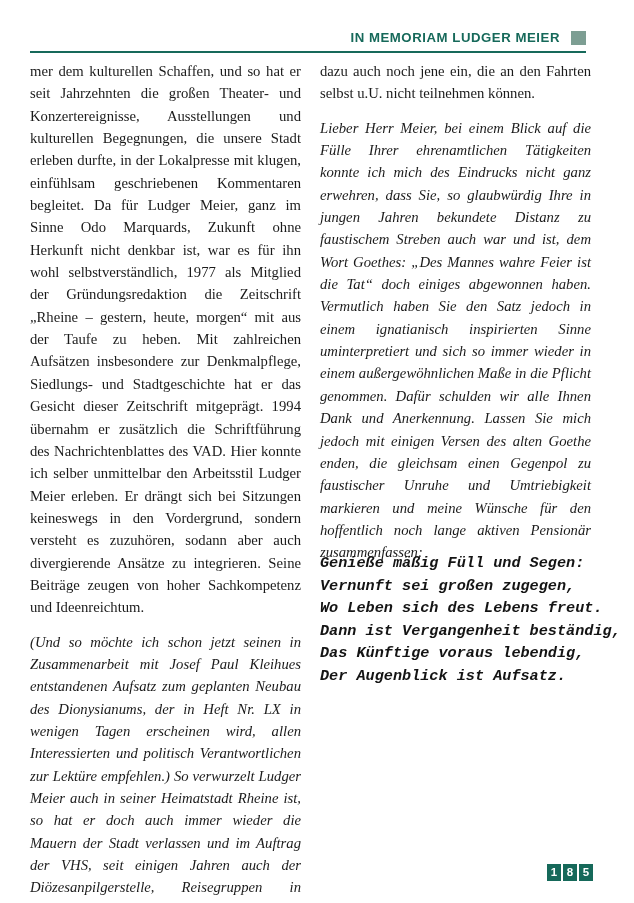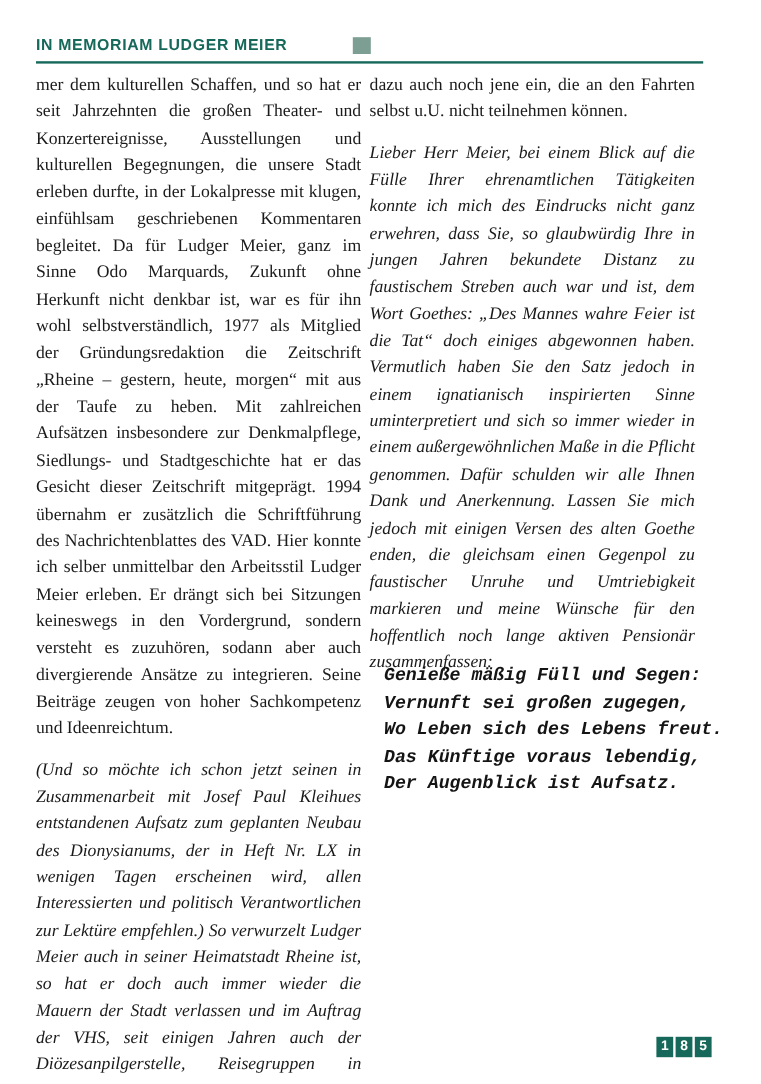--- a/index.html
+++ b/index.html
@@ -25,21 +25,21 @@
 
   
   .running-head {
     position: absolute;
     left: 30px;
     top: 27px;
     width: 556px;
     height: 21px;
     display: flex;
     align-items: center;
-    gap: 43px;
+    justify-content: flex-end;
   }
   .running-head-title {
     font-family: "Liberation Sans", sans-serif;
     font-weight: bold;
     font-size: 13.2px;
     letter-spacing: 0.55px;
     color: #16695a;
     white-space: nowrap;
     line-height: 1;
   }
@@ -64,21 +64,21 @@
     position: absolute;
     top: 60px;
     width: 271px;
     font-size: 14.7px;
     line-height: 22.35px;
     text-align: justify;
     text-justify: inter-word;
     hyphens: manual;
   }
   .col-left  { left: 30px; }
-  .col-right { left: 308px; }
+  .col-right { left: 320px; }
 
   .col p {
     margin: 0;
   }
   .col p.spaced {
     margin-top: 12px;
     font-style: italic;
   }
 
   
@@ -135,20 +135,21 @@
 
   <div class="col col-right">
     <p>dazu auch noch jene ein, die an den Fahrten selbst u.U. nicht teilnehmen können.</p>
     <p class="spaced">Lieber Herr Meier, bei einem Blick auf die Fülle Ihrer ehrenamtlichen Tätigkeiten konnte ich mich des Eindrucks nicht ganz erwehren, dass Sie, so glaubwürdig Ihre in jungen Jahren bekundete Distanz zu faustischem Streben auch war und ist, dem Wort Goethes: „Des Mannes wahre Feier ist die Tat“ doch einiges abgewonnen haben. Vermutlich haben Sie den Satz jedoch in einem ignatianisch inspirierten Sinne uminterpretiert und sich so immer wieder in einem außergewöhnlichen Maße in die Pflicht genommen. Dafür schulden wir alle Ihnen Dank und Anerkennung. Lassen Sie mich jedoch mit einigen Versen des alten Goethe enden, die gleichsam einen Gegenpol zu faustischer Unruhe und Umtriebigkeit markieren und meine Wünsche für  den hoffentlich noch lange aktiven Pensionär zusammenfassen:</p>
   </div>
 
   <div class="verse">
     <span class="vline">Genieße mäßig Füll und Segen:</span>
     <span class="vline">Vernunft sei großen zugegen,</span>
     <span class="vline">Wo Leben sich des Lebens freut.</span>
+    <span class="vline">Dann ist Vergangenheit beständig,</span>
     <span class="vline">Das Künftige voraus lebendig,</span>
     <span class="vline">Der Augenblick ist Aufsatz.</span>
   </div>
 
   <div class="folio">
     <span class="folio-digit">1</span>
     <span class="folio-digit">8</span>
     <span class="folio-digit">5</span>
   </div>
 

